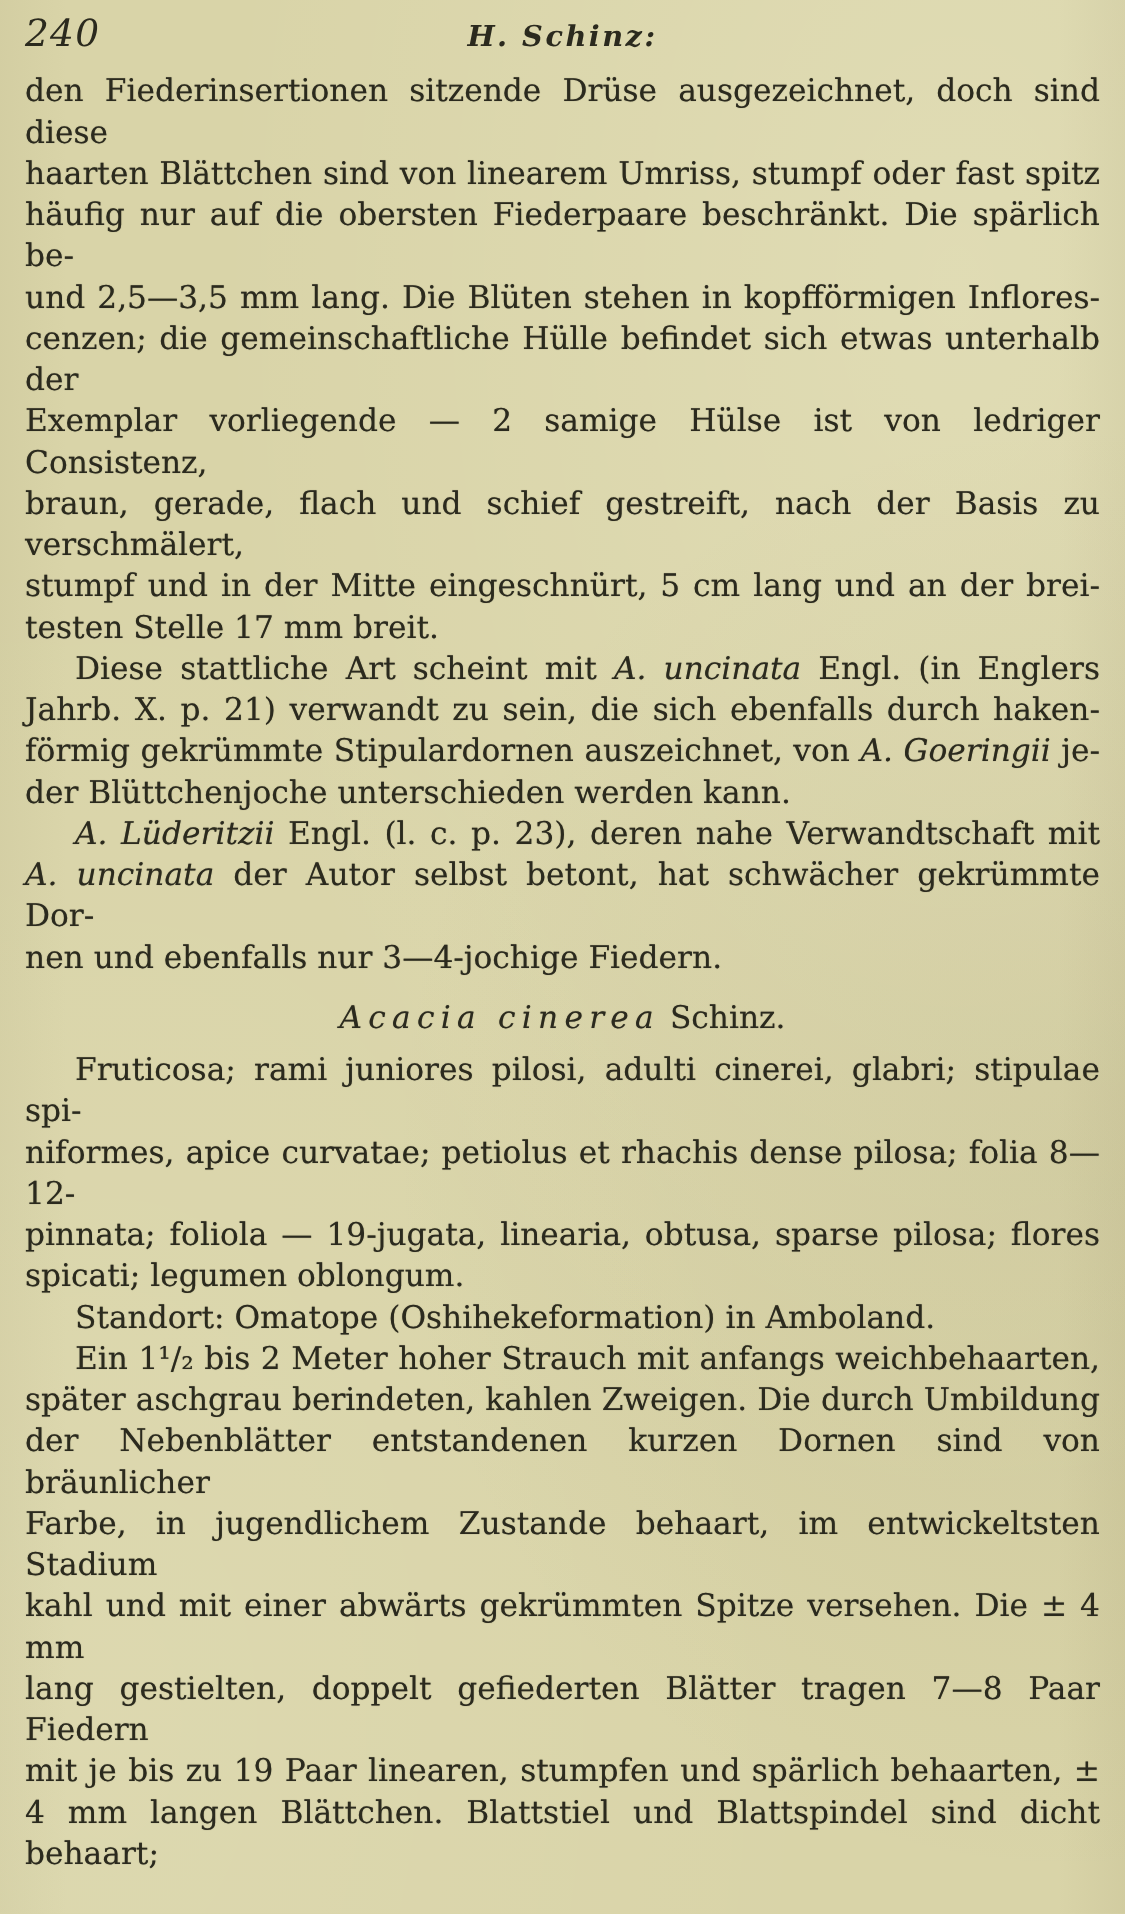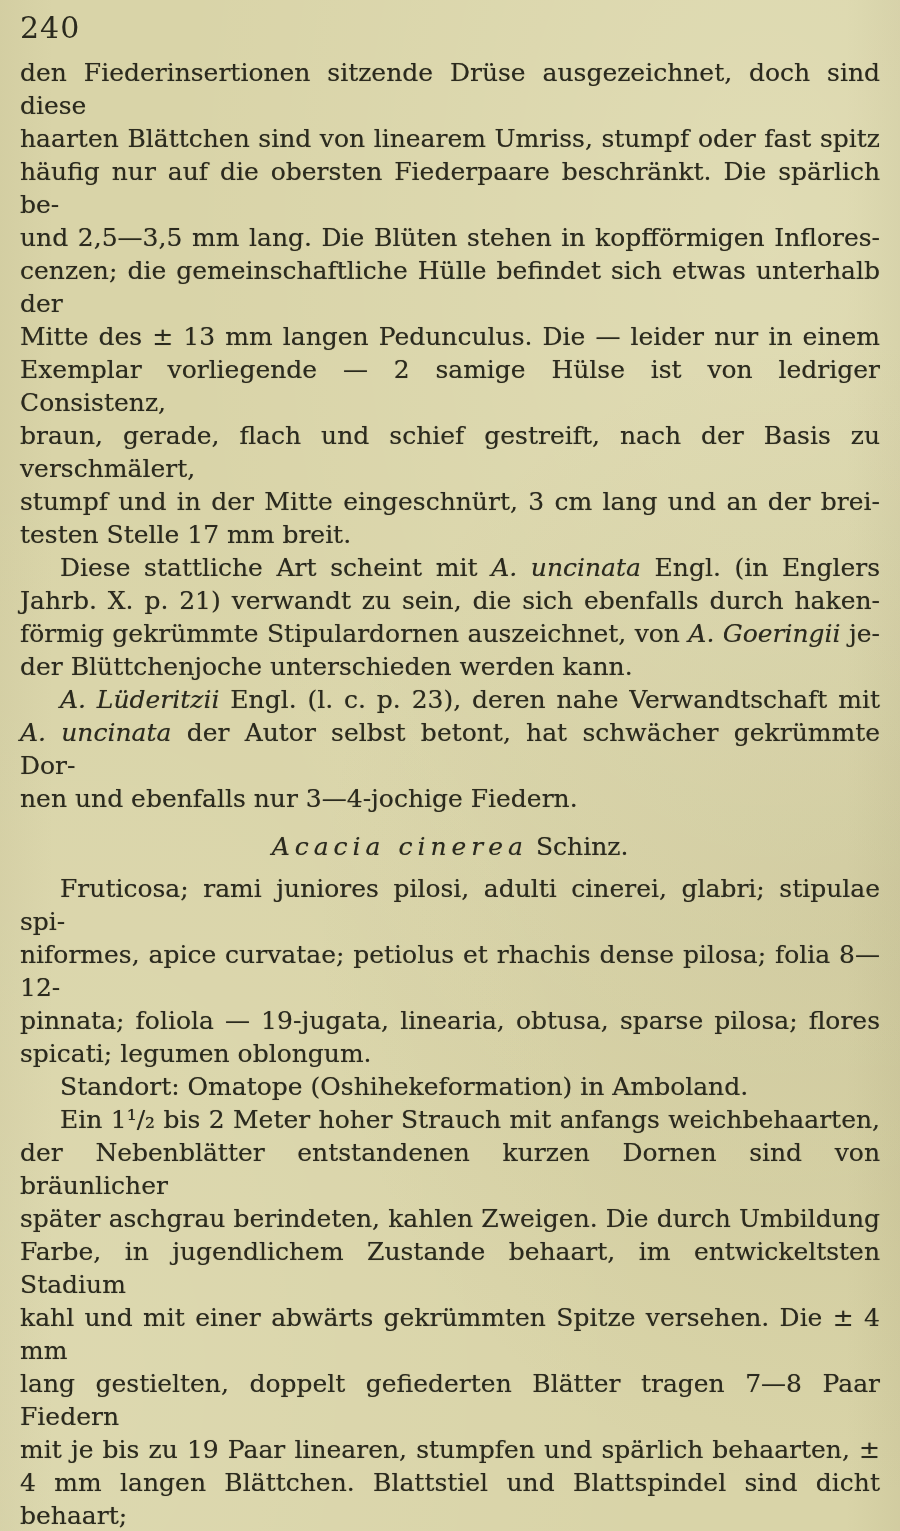--- a/index.html
+++ b/index.html
@@ -22,20 +22,21 @@
     color: var(--ink);
   }
   .page {
     width: 900px;
     height: 1531px;
     padding: 0 20px;
   }
   .page-header {
     position: relative;
     height: 50px;
+    font-style: italic;
   }
   .page-number {
     position: absolute;
     left: 0;
     top: 10px;
     font-size: 30px;
     letter-spacing: 1px;
   }
   .running-header {
     position: absolute;
@@ -66,32 +67,32 @@
   }
   em { }
   em.spaced { letter-spacing: 5px; }
 </style>
 </head>
 <body>
 
 <div class="page">
   <header class="page-header">
     <span class="page-number">240</span>
+    <span class="running-header">H. Schinz:</span>
   </header>
   <main class="page-body" id="page-body">
       <div class="block paragraph">
         <div class="line just"><span>den Fiederinsertionen sitzende Drüse ausgezeichnet, doch sind diese</span></div>
         <div class="line just"><span>haarten Blättchen sind von linearem Umriss, stumpf oder fast spitz</span></div>
         <div class="line just"><span>häufig nur auf die obersten Fiederpaare beschränkt.  Die spärlich be-</span></div>
         <div class="line just"><span>und 2,5—3,5 mm lang.  Die Blüten stehen in kopfförmigen Inflores-</span></div>
         <div class="line just"><span>cenzen; die gemeinschaftliche Hülle befindet sich etwas unterhalb der</span></div>
-        <div class="line just"><span>Mitte des ± 13 mm langen Pedunculus.  Die — leider nur in einem</span></div>
         <div class="line just"><span>Exemplar vorliegende — 2 samige Hülse ist von ledriger Consistenz,</span></div>
         <div class="line just"><span>braun, gerade, flach und schief gestreift, nach der Basis zu verschmälert,</span></div>
-        <div class="line just"><span>stumpf und in der Mitte eingeschnürt, 3 cm lang und an der brei-</span></div>
+        <div class="line just"><span>stumpf und in der Mitte eingeschnürt, 5 cm lang und an der brei-</span></div>
         <div class="line"><span>testen Stelle 17 mm breit.</span></div>
       </div>
       <div class="block paragraph indent">
         <div class="line just"><span>Diese stattliche Art scheint mit </span><em>A. uncinata</em><span> Engl. (in Englers</span></div>
         <div class="line just"><span>Jahrb. X. p. 21) verwandt zu sein, die sich ebenfalls durch haken-</span></div>
         <div class="line just"><span>förmig gekrümmte Stipulardornen auszeichnet, von </span><em>A. Goeringii</em><span> je-</span></div>
         <div class="line"><span>der Blüttchenjoche unterschieden werden kann.</span></div>
       </div>
       <div class="block paragraph indent">
         <div class="line just"><em>A. Lüderitzii</em><span> Engl. (l. c. p. 23), deren nahe Verwandtschaft mit</span></div>
@@ -105,22 +106,22 @@
         <div class="line just"><span>Fruticosa; rami juniores pilosi, adulti cinerei, glabri; stipulae spi-</span></div>
         <div class="line just"><span>niformes, apice curvatae; petiolus et rhachis dense pilosa; folia 8—12-</span></div>
         <div class="line just"><span>pinnata; foliola — 19-jugata, linearia, obtusa, sparse pilosa; flores</span></div>
         <div class="line"><span>spicati; legumen oblongum.</span></div>
       </div>
       <div class="block paragraph indent">
         <div class="line"><span>Standort: Omatope (Oshihekeformation) in Amboland.</span></div>
       </div>
       <div class="block paragraph indent">
         <div class="line just"><span>Ein 1¹/₂ bis 2 Meter hoher Strauch mit anfangs weichbehaarten,</span></div>
+        <div class="line just"><span>später aschgrau berindeten, kahlen Zweigen.  Die durch Umbildung</span></div>
         <div class="line just"><span>der Nebenblätter entstandenen kurzen Dornen sind von bräunlicher</span></div>
-        <div class="line just"><span>später aschgrau berindeten, kahlen Zweigen.  Die durch Umbildung</span></div>
         <div class="line just"><span>Farbe, in jugendlichem Zustande behaart, im entwickeltsten Stadium</span></div>
         <div class="line just"><span>kahl und mit einer abwärts gekrümmten Spitze versehen.  Die ± 4 mm</span></div>
         <div class="line just"><span>lang gestielten, doppelt gefiederten Blätter tragen 7—8 Paar Fiedern</span></div>
         <div class="line just"><span>mit je bis zu 19 Paar linearen, stumpfen und spärlich behaarten, ±</span></div>
         <div class="line just"><span>4 mm langen Blättchen.  Blattstiel und Blattspindel sind dicht behaart;</span></div>
       </div>
     </main>
 </div>
 
 </body></html>

